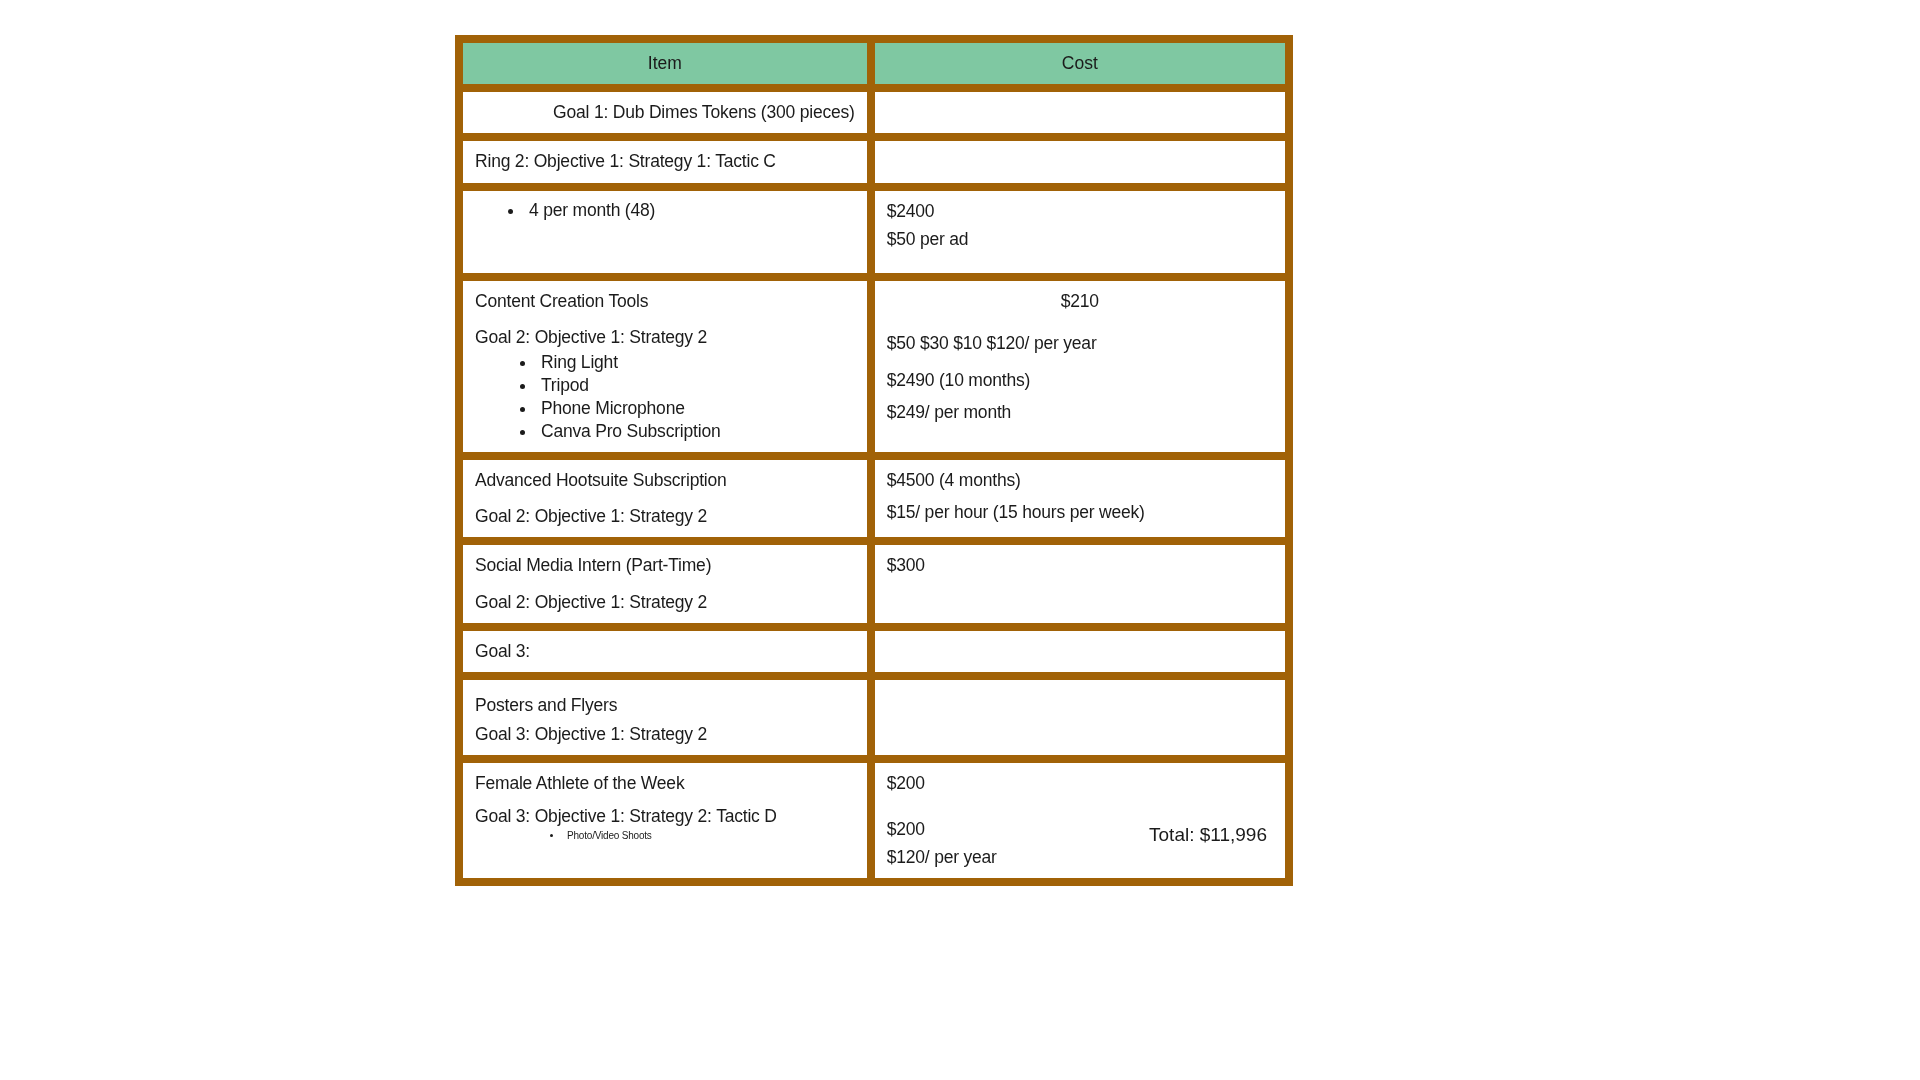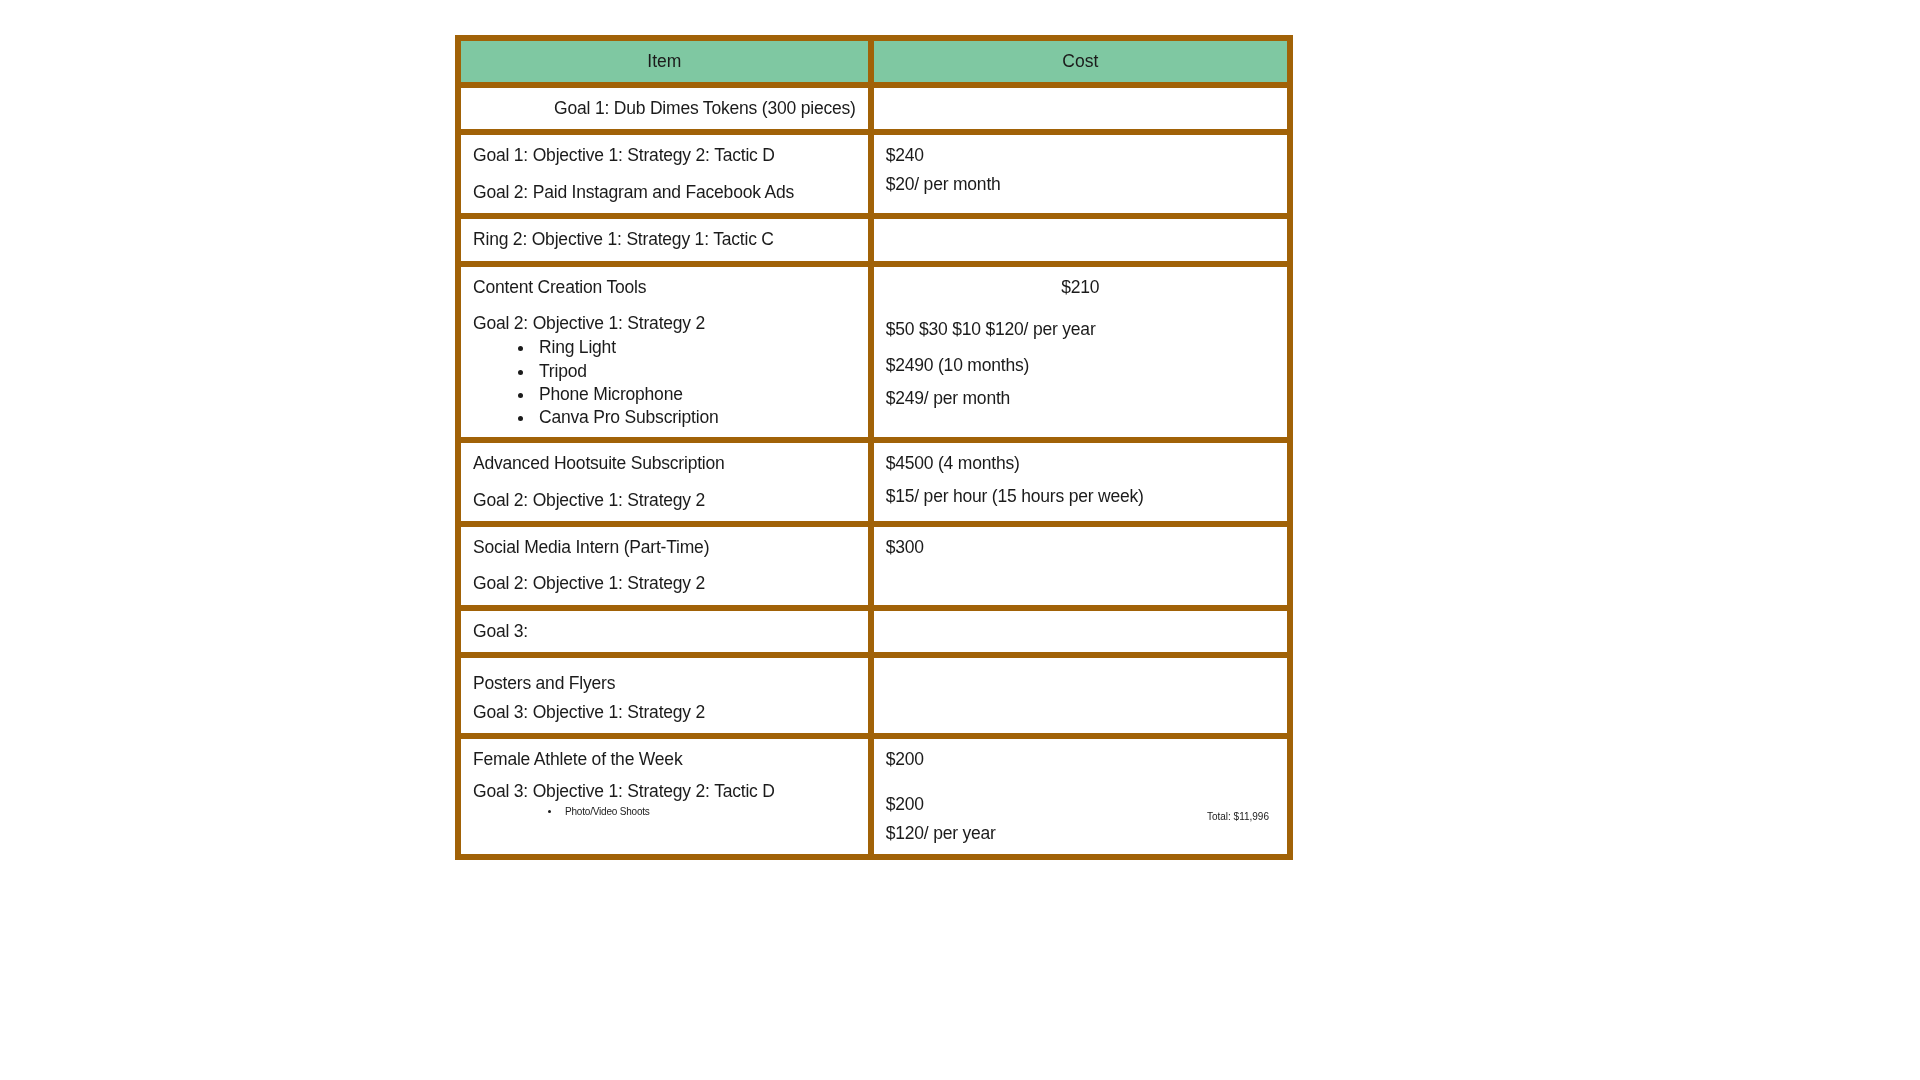--- a/index.html
+++ b/index.html
@@ -23,21 +23,21 @@
     top: 35px;
     width: 838px;
     border-collapse: collapse;
     table-layout: fixed;
     font-size: 17.5px;
     letter-spacing: -0.2px;
   }
   table.budget col.c-item { width: 49.6%; }
   table.budget col.c-cost { width: 50.4%; }
   table.budget th, table.budget td {
-    border: 6px solid #a16207;
+    border: 8px solid #a16207;
     vertical-align: top;
     padding: 8px 12px;
   }
   table.budget th {
     background: #7fc8a2;
     font-weight: 500;
     text-align: center;
     padding: 10px 8px;
     letter-spacing: 0;
   }
@@ -83,21 +83,21 @@
   ul.bullets.mt { margin-top: 8px; }
   ul.bullets.indent-sm { padding-left: 50px; }
   ul.bullets.indent-lg { padding-left: 88px; }
   ul.bullets.small { font-size: 10px; }
   
   td.cost.has-total { position: relative; }
   .total-note {
     position: absolute;
     right: 18px;
     bottom: 32px;
-    font-size: 10px;
+    font-size: 19px;
     letter-spacing: 0;
     white-space: nowrap;
   }
 </style>
 </head>
 <body>
 
 <div class="doc-canvas">
   <table class="budget">
     <colgroup>
@@ -112,38 +112,39 @@
     </tr>
 
     <tr class="h-r1">
       <td class="item">
         <div class="line">Goal 1: Dub Dimes Tokens (300 pieces)</div>
       </td>
       <td class="cost"></td>
     </tr>
 
 
-    <tr class="h-r3">
-      <td class="item">
-        <div class="line">Goal 1: Objective 1: Strategy 2: Tactic D</div>
-        <div class="line">Goal 2: Paid Instagram and Facebook Ads</div>
-      </td>
-      <td class="cost v-mid">
-        <div class="line">$240</div>
-        <div class="line">$20/ per month</div>
-      </td>
-    </tr>
 
     <tr class="h-r4">
       <td class="item">
         <div class="line">Ring 2: Objective 1: Strategy 1: Tactic C</div>
       </td>
       <td class="cost"></td>
     </tr>
 
+    <tr class="h-r5">
+      <td class="item v-bot">
+        <ul class="bullets indent-sm">
+          <li>4 per month (48)</li>
+        </ul>
+      </td>
+      <td class="cost">
+        <div class="line">$2400</div>
+        <div class="line">$50 per ad</div>
+      </td>
+    </tr>
 
     <tr class="h-r6 r6">
       <td class="item">
         <div class="line">Content Creation Tools</div>
         <div class="line">Goal 2: Objective 1: Strategy 2</div>
         <ul class="bullets">
           <li>Ring Light</li>
           <li>Tripod</li>
           <li>Phone Microphone</li>
           <li>Canva Pro Subscription</li>

